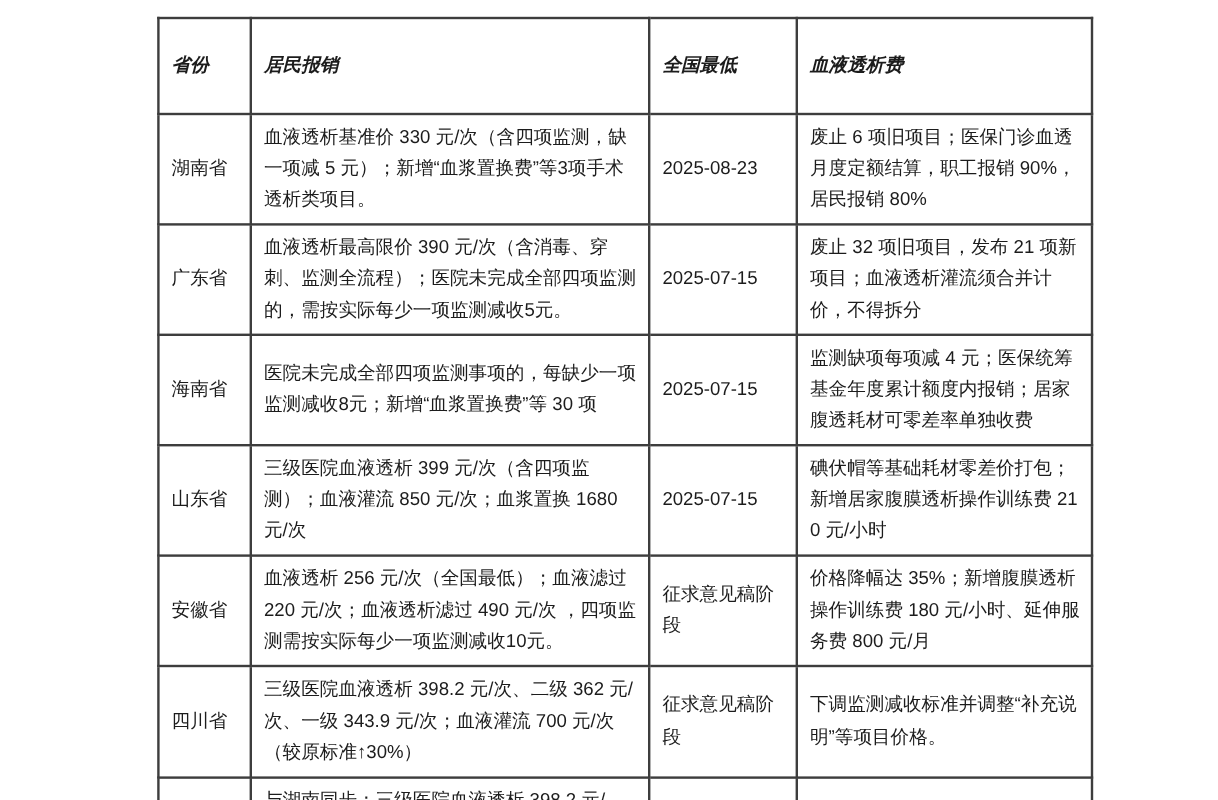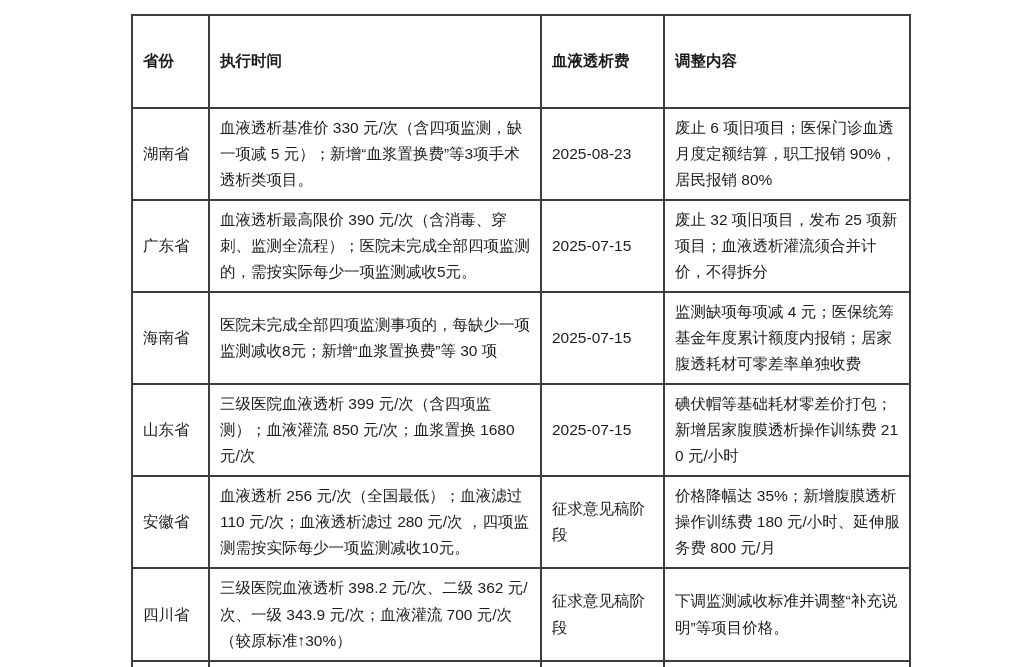--- a/index.html
+++ b/index.html
@@ -49,21 +49,21 @@
   }
   td.province-cell {
     font-weight: bold;
     white-space: nowrap;
   }
   td.adjustment-cell,
   td.notes-cell {
     text-align: justify;
     text-justify: inter-ideograph;
   }
-  tr.header-row    { height: 93px; }
+  tr.header-row    { height: 80px; font-style: italic; }
   tr.row-0 { height: 82px; }
   tr.row-1 { height: 80px; }
   tr.row-2 { height: 80px; }
   tr.row-3 { height: 78px; }
   tr.row-4 { height: 76px; }
   tr.row-5 { height: 81px; }
   tr.row-6 { height: 79px; }
 </style>
 </head>
 <body>
@@ -72,53 +72,53 @@
   <table class="price-table">
     <colgroup>
       <col class="c-province">
       <col class="c-adjust">
       <col class="c-time">
       <col class="c-notes">
     </colgroup>
     <thead>
       <tr class="header-row">
         <th>省份</th>
-        <th>执行时间</th>
+        <th>居民报销</th>
+        <th>全国最低</th>
         <th>血液透析费</th>
-        <th>调整内容</th>
       </tr>
     </thead>
     <tbody>
       <tr class="row-0">
         <td class="province-cell">湖南省</td>
         <td class="adjustment-cell">血液透析基准价 330 元/次（含四项监测，缺一项减 5 元）；新增“血浆置换费”等3项手术透析类项目。</td>
         <td class="time-cell">2025-08-23</td>
         <td class="notes-cell">废止 6 项旧项目；医保门诊血透月度定额结算，职工报销 90%，居民报销 80%</td>
       </tr>
       <tr class="row-1">
         <td class="province-cell">广东省</td>
         <td class="adjustment-cell">血液透析最高限价 390 元/次（含消毒、穿刺、监测全流程）；医院未完成全部四项监测的，需按实际每少一项监测减收5元。</td>
         <td class="time-cell">2025-07-15</td>
-        <td class="notes-cell">废止 32 项旧项目，发布 25 项新项目；血液透析灌流须合并计价，不得拆分</td>
+        <td class="notes-cell">废止 32 项旧项目，发布 21 项新项目；血液透析灌流须合并计价，不得拆分</td>
       </tr>
       <tr class="row-2">
         <td class="province-cell">海南省</td>
         <td class="adjustment-cell">医院未完成全部四项监测事项的，每缺少一项监测减收8元；新增“血浆置换费”等 30 项</td>
         <td class="time-cell">2025-07-15</td>
         <td class="notes-cell">监测缺项每项减 4 元；医保统筹基金年度累计额度内报销；居家腹透耗材可零差率单独收费</td>
       </tr>
       <tr class="row-3">
         <td class="province-cell">山东省</td>
         <td class="adjustment-cell">三级医院血液透析 399 元/次（含四项监测）；血液灌流 850 元/次；血浆置换 1680 元/次</td>
         <td class="time-cell">2025-07-15</td>
         <td class="notes-cell">碘伏帽等基础耗材零差价打包；新增居家腹膜透析操作训练费 210 元/小时</td>
       </tr>
       <tr class="row-4">
         <td class="province-cell">安徽省</td>
-        <td class="adjustment-cell">血液透析 256 元/次（全国最低）；血液滤过 110 元/次；血液透析滤过 280 元/次 ，四项监测需按实际每少一项监测减收10元。</td>
+        <td class="adjustment-cell">血液透析 256 元/次（全国最低）；血液滤过 220 元/次；血液透析滤过 490 元/次 ，四项监测需按实际每少一项监测减收10元。</td>
         <td class="time-cell">征求意见稿阶段</td>
         <td class="notes-cell">价格降幅达 35%；新增腹膜透析操作训练费 180 元/小时、延伸服务费 800 元/月</td>
       </tr>
       <tr class="row-5">
         <td class="province-cell">四川省</td>
         <td class="adjustment-cell">三级医院血液透析 398.2 元/次、二级 362 元/次、一级 343.9 元/次；血液灌流 700 元/次（较原标准↑30%）</td>
         <td class="time-cell">征求意见稿阶段</td>
         <td class="notes-cell">下调监测减收标准并调整“补充说明”等项目价格。</td>
       </tr>
       <tr class="row-6">

